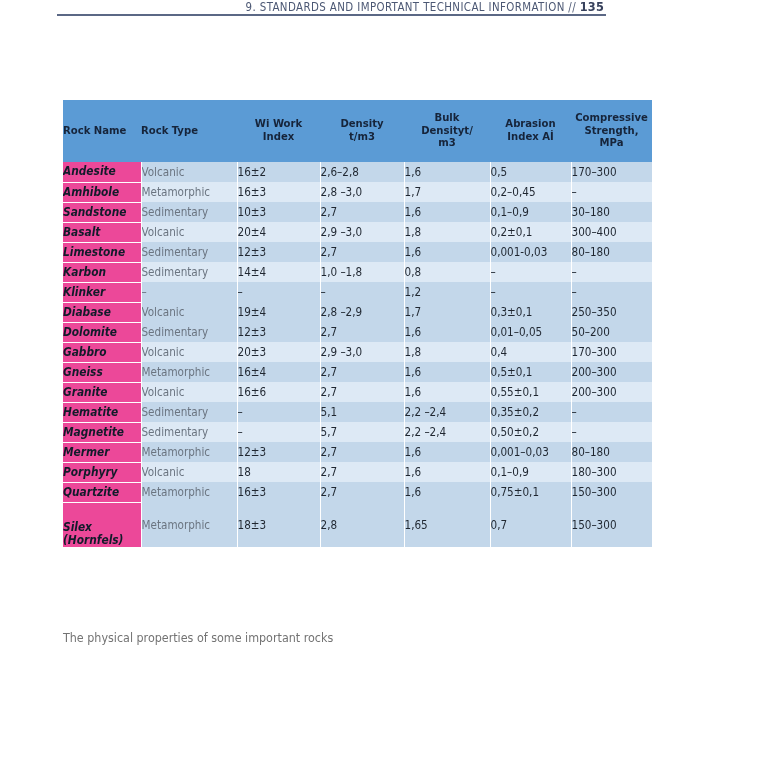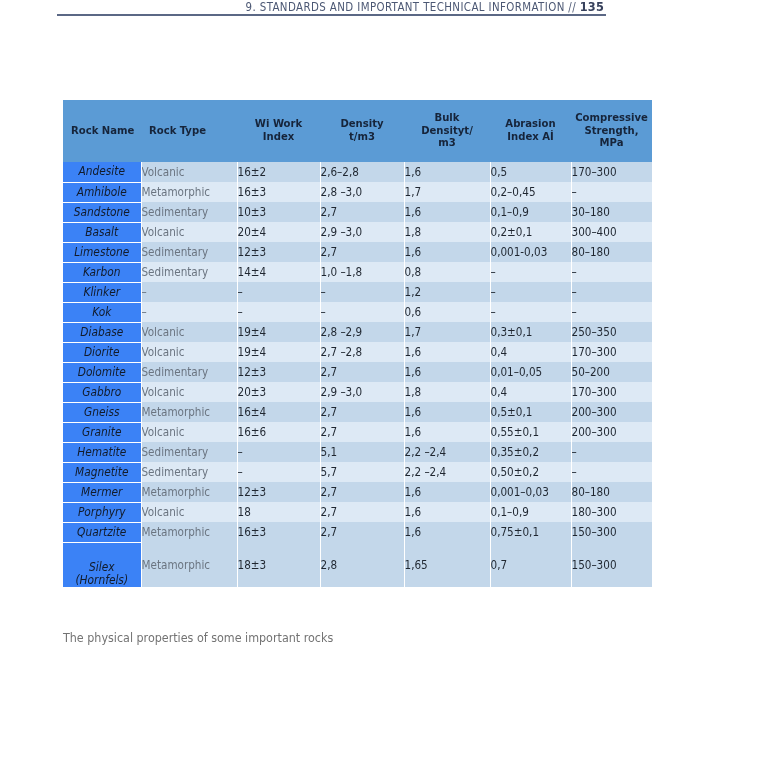--- a/index.html
+++ b/index.html
@@ -86,48 +86,47 @@
     line-height: 12.8px;
     text-align: center;
     height: 62px;
     padding: 4px 3px;
     box-sizing: border-box;
     font-family: "DejaVu Sans Condensed", "Liberation Sans Narrow", "Liberation Sans", sans-serif;
   }
   thead th.h-name,
   thead th.h-type {
     text-align: left;
-    padding-left: 8px;
+    padding-left: 0;
   }
 
   
   tbody td {
     font-size: 11.6px;
     color: #1f2630;
     height: 20px;
     padding: 0 0 0 8px;
     border-bottom: 1px solid #ffffff;
     box-sizing: border-box;
     font-family: "DejaVu Sans Condensed", "Liberation Sans Narrow", "Liberation Sans", sans-serif;
     white-space: nowrap;
     overflow: hidden;
   }
 
   
   tbody td.name-cell {
-    background: #3b82f6;
+    background: #ec4899;
     color: #121b2a;
     font-style: italic;
-    font-weight: normal;
+    font-weight: bold;
     font-size: 11.8px;
     border-bottom: 1px solid #ffffff;
     border-right: 1px solid #ffffff;
     line-height: 13px;
     white-space: normal;
-    text-align: center;
   }
   tbody tr.tall td { height: 40px; }
   tbody tr.tall td.name-cell { padding-top: 18px; vertical-align: top; }
 
   
   tbody td.type-cell { color: #6a7480; }
 
   
   tbody tr.odd  td.data-cell { background: #c3d7ea; }
   tbody tr.even td.data-cell { background: #dde9f5; }
@@ -237,47 +236,29 @@
         </tr>
         <tr class="odd">
           <td class="name-cell">Klinker</td>
           <td class="data-cell type-cell">–</td>
           <td class="data-cell">–</td>
           <td class="data-cell">–</td>
           <td class="data-cell">1,2</td>
           <td class="data-cell">–</td>
           <td class="data-cell last">–</td>
         </tr>
-        <tr class="even">
-          <td class="name-cell">Kok</td>
-          <td class="data-cell type-cell">–</td>
-          <td class="data-cell">–</td>
-          <td class="data-cell">–</td>
-          <td class="data-cell">0,6</td>
-          <td class="data-cell">–</td>
-          <td class="data-cell last">–</td>
-        </tr>
         <tr class="odd">
           <td class="name-cell">Diabase</td>
           <td class="data-cell type-cell">Volcanic</td>
           <td class="data-cell">19±4</td>
           <td class="data-cell">2,8 –2,9</td>
           <td class="data-cell">1,7</td>
           <td class="data-cell">0,3±0,1</td>
           <td class="data-cell last">250–350</td>
         </tr>
-        <tr class="even">
-          <td class="name-cell">Diorite</td>
-          <td class="data-cell type-cell">Volcanic</td>
-          <td class="data-cell">19±4</td>
-          <td class="data-cell">2,7 –2,8</td>
-          <td class="data-cell">1,6</td>
-          <td class="data-cell">0,4</td>
-          <td class="data-cell last">170–300</td>
-        </tr>
         <tr class="odd">
           <td class="name-cell">Dolomite</td>
           <td class="data-cell type-cell">Sedimentary</td>
           <td class="data-cell">12±3</td>
           <td class="data-cell">2,7</td>
           <td class="data-cell">1,6</td>
           <td class="data-cell">0,01–0,05</td>
           <td class="data-cell last">50–200</td>
         </tr>
         <tr class="even">

